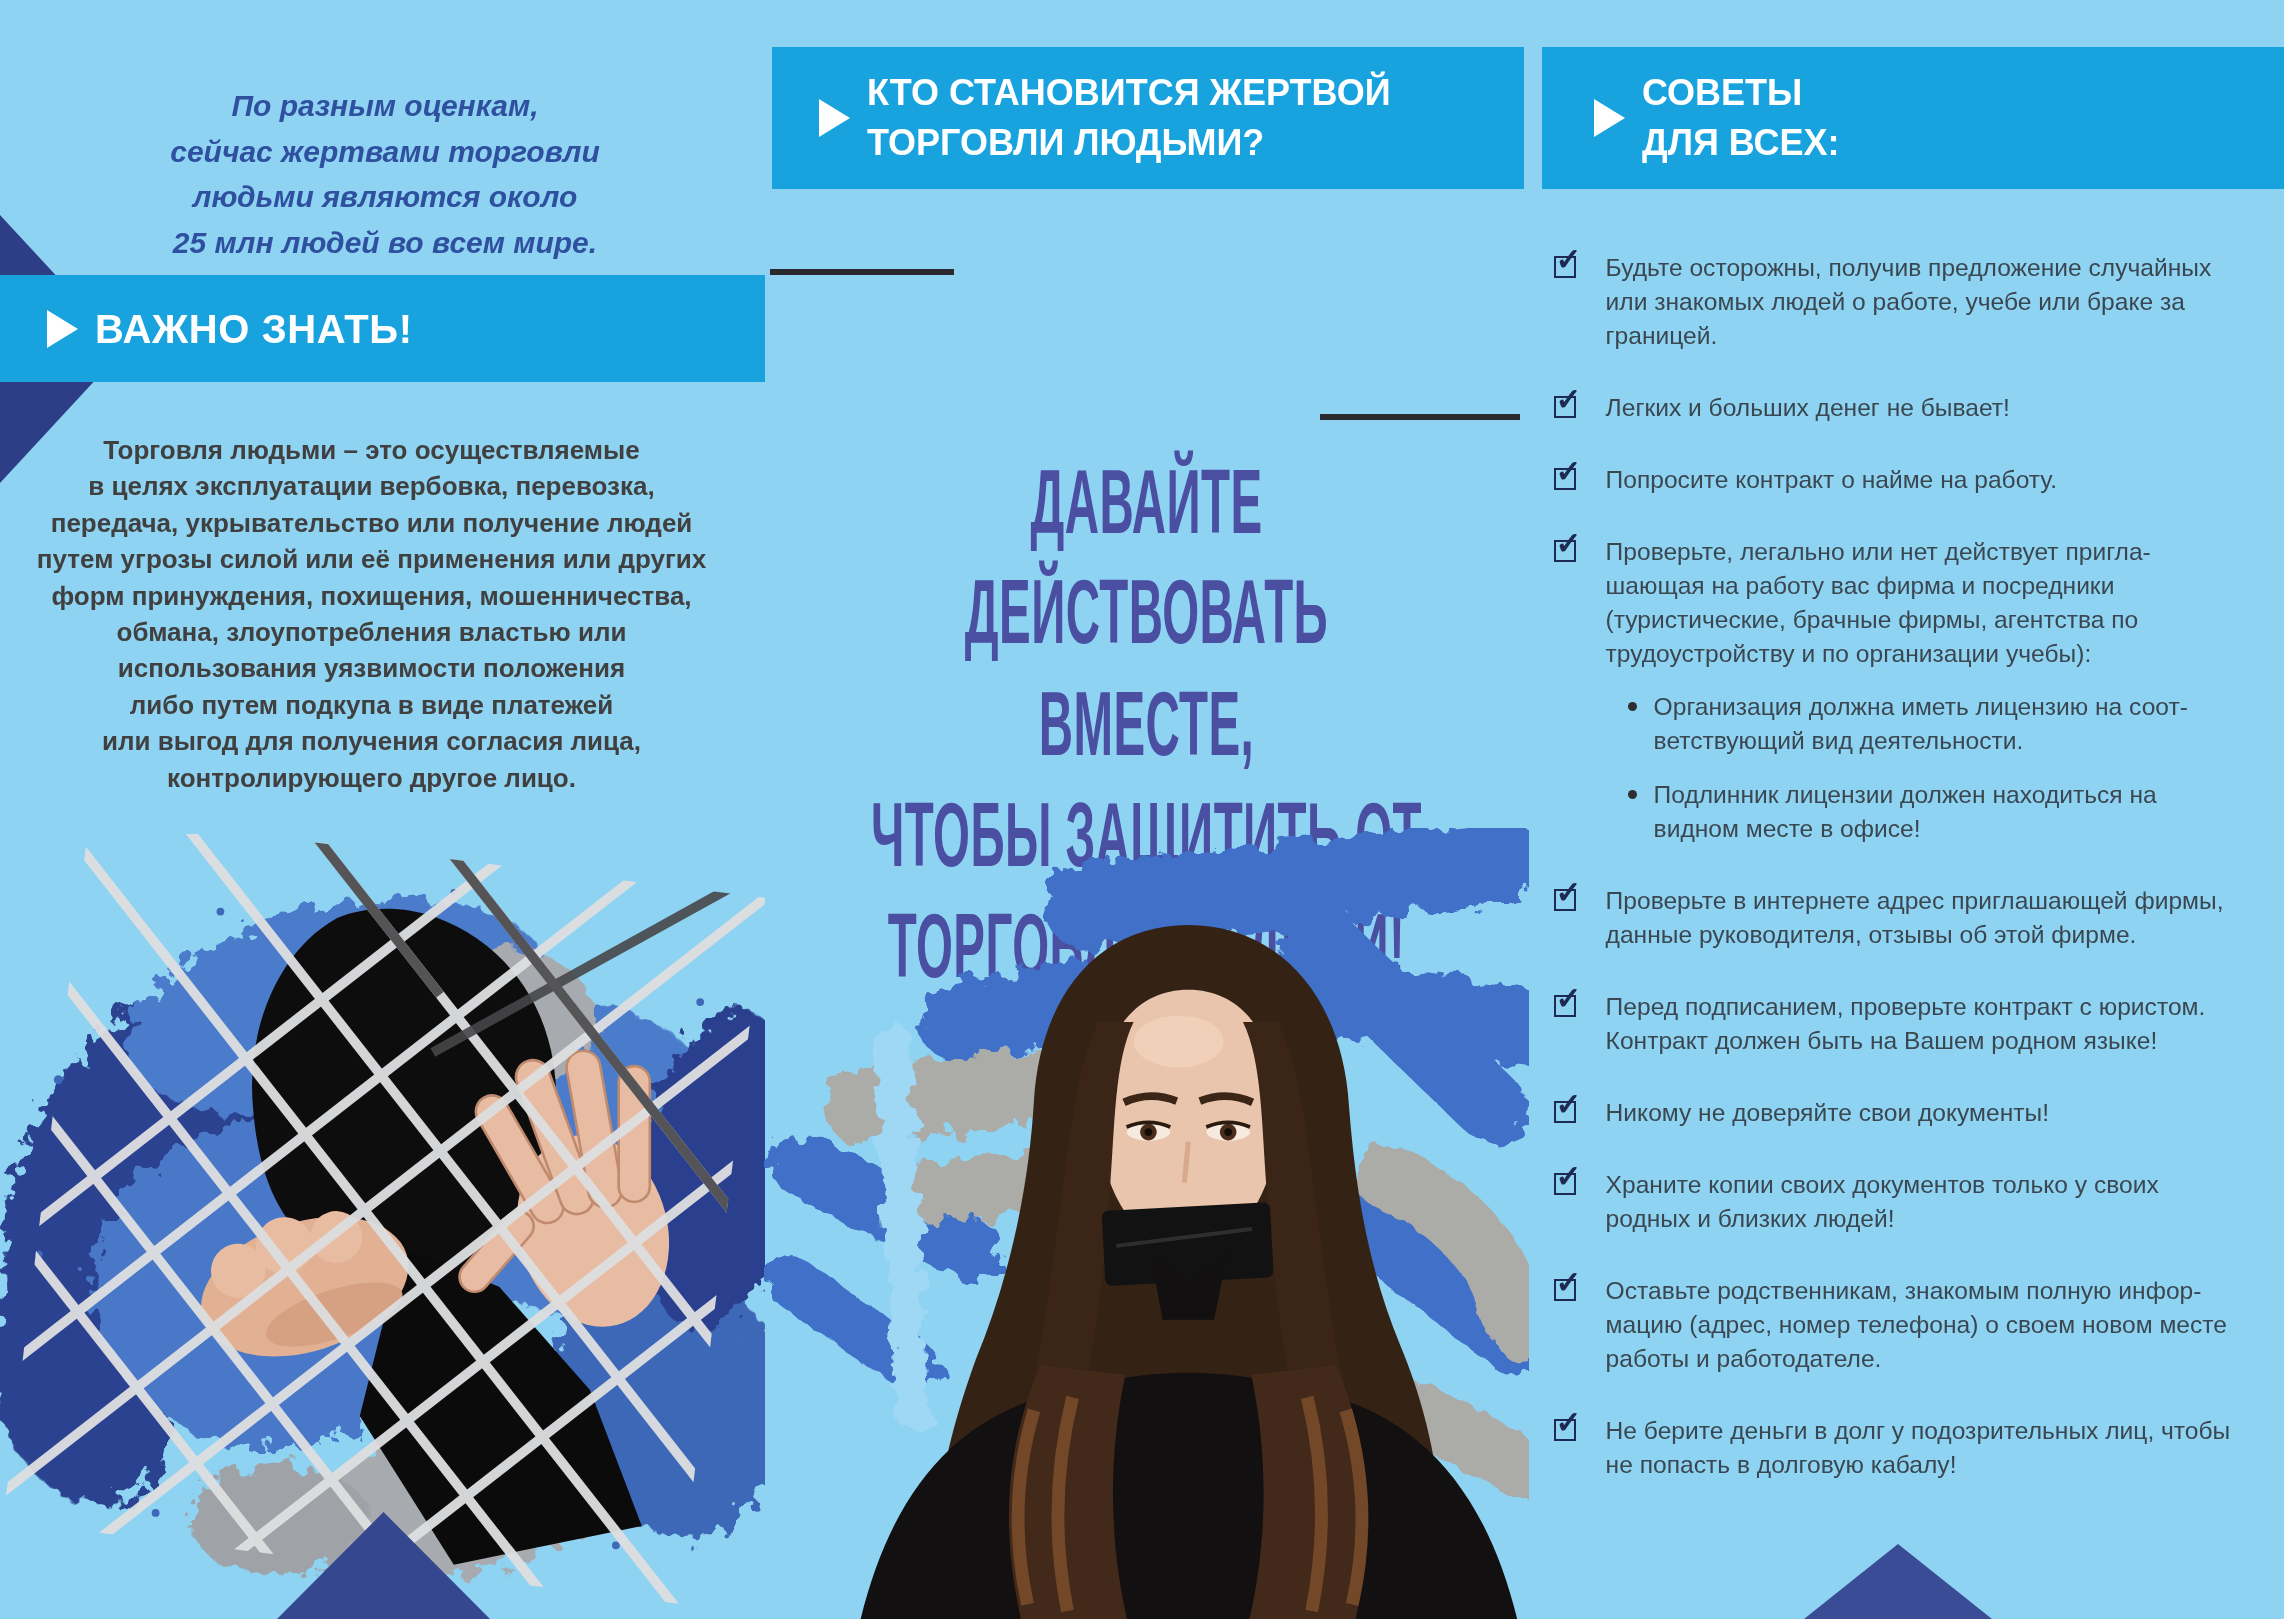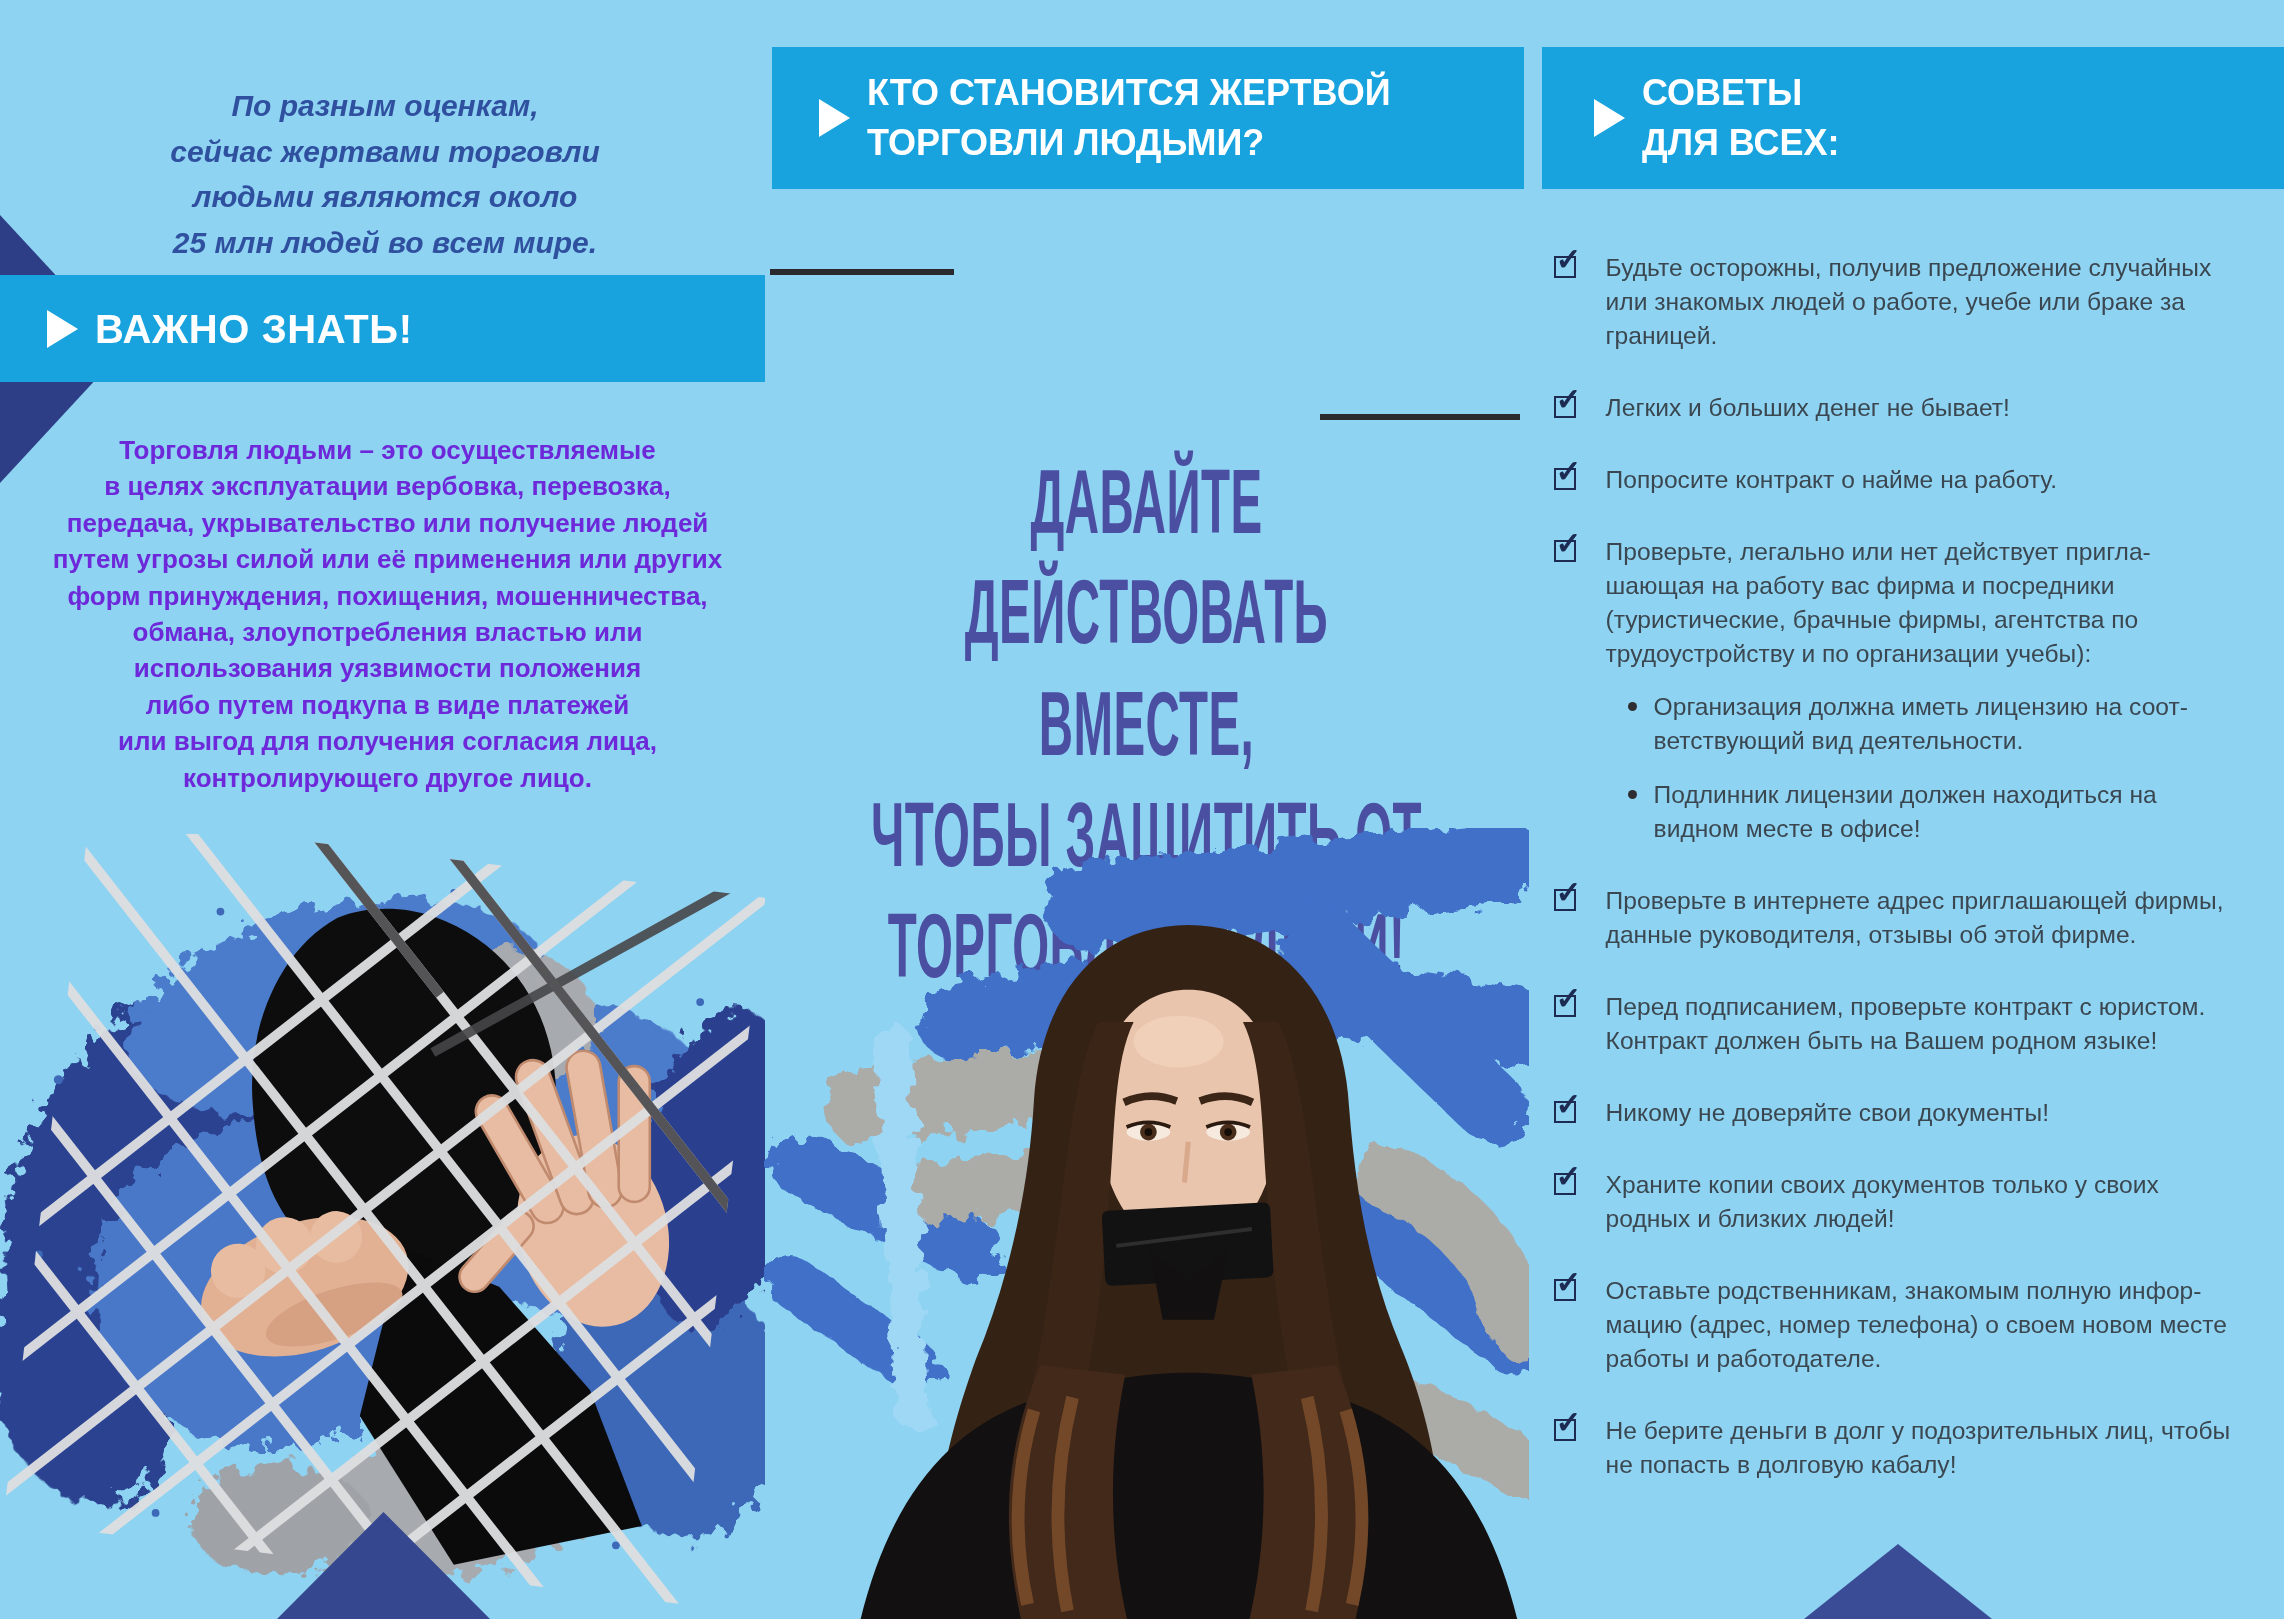--- a/index.html
+++ b/index.html
@@ -26,22 +26,22 @@
   .band-label{font-weight:700;white-space:pre-line;line-height:1.4;}
   #band-important{left:0;top:275px;width:765px;height:107px;padding-left:47px;box-sizing:border-box;}
   #band-important .band-label{font-size:40px;letter-spacing:0.6px;}
   #band-who{left:0;top:47px;width:752px;height:142px;padding-left:47px;box-sizing:border-box;margin-left:8px;}
   #band-tips{left:8px;top:47px;width:750px;height:142px;padding-left:52px;box-sizing:border-box;}
   #band-who .band-label,#band-tips .band-label{font-size:36px;}
 
   .quote{position:absolute;left:39px;top:83px;width:692px;margin:0;text-align:center;
          font-style:italic;font-weight:700;font-size:30px;line-height:1.52;color:#2F4F9F;
          white-space:pre-line;}
-  .definition{position:absolute;left:32px;top:432px;width:711px;margin:0;text-align:center;
-         font-weight:600;font-size:26px;line-height:1.4;color:#6d28d9;white-space:pre-line;}
+  .definition{position:absolute;left:16px;top:432px;width:711px;margin:0;text-align:center;
+         font-weight:600;font-size:26px;line-height:1.4;color:#404040;white-space:pre-line;}
 
   .lead{position:absolute;left:0;top:253px;width:100%;margin:0;text-align:center;
         font-weight:700;font-size:28px;line-height:1.3;color:#38383B;white-space:pre-line;}
   .lead-rule{position:absolute;height:5.8px;background:#2A2A2E;}
   #rule-left{left:5.8px;top:269px;width:184px;}
   #rule-right{left:556px;top:414px;width:200px;}
 
   .headline{position:absolute;left:0;top:446px;width:100%;margin:0;text-align:center;
         font-weight:700;font-size:65px;line-height:1.22;color:#4A4FA2;letter-spacing:0.6px;
         white-space:pre-line;transform:scale(0.73,1.40);transform-origin:50% 0;}

